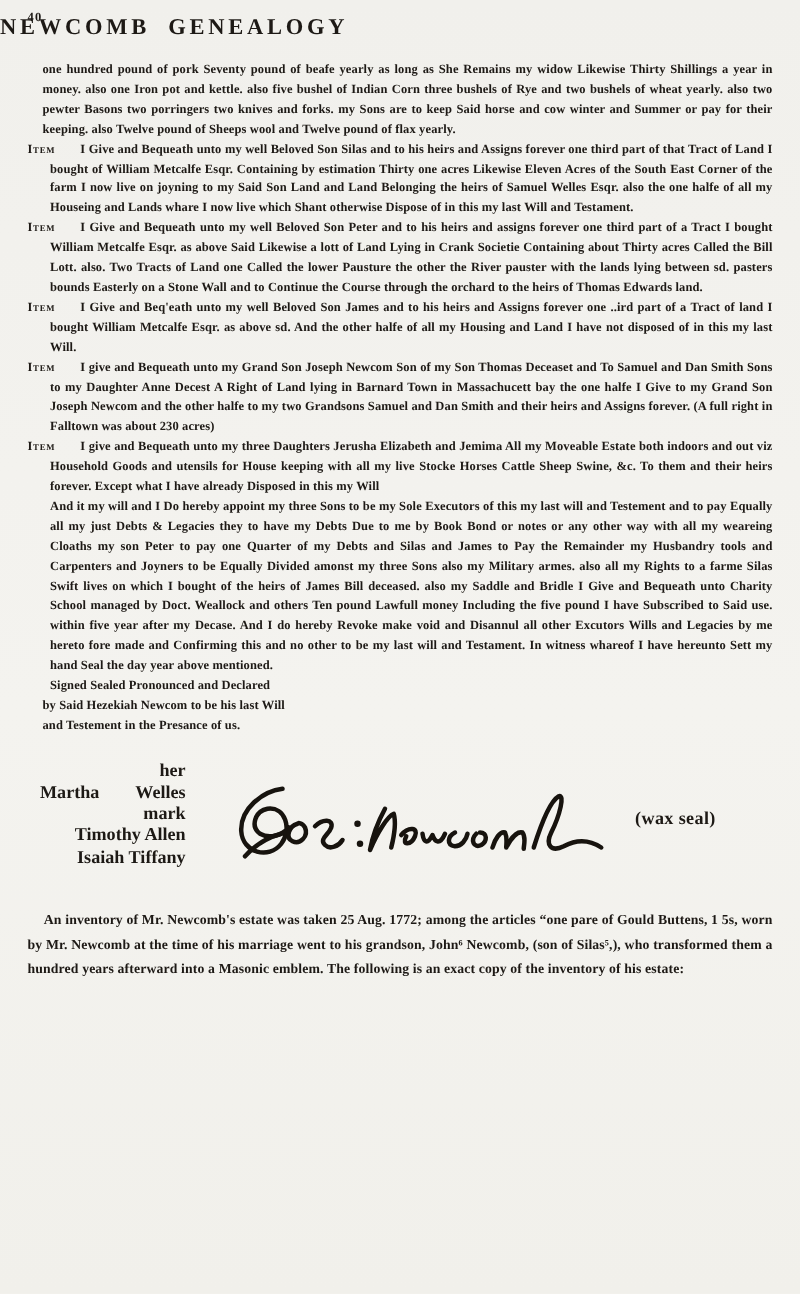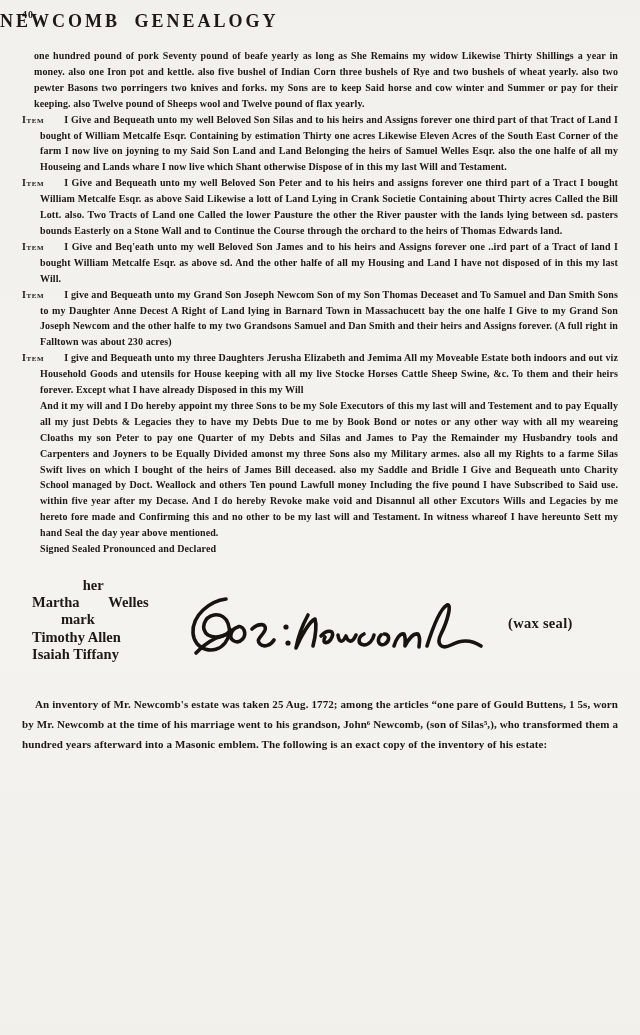--- a/index.html
+++ b/index.html
@@ -31,21 +31,21 @@
     text-align: justify;
   }
   .cont { margin: 0; padding-left: 12px; }
   p.item { margin: 0; padding-left: 18px; text-indent: -18px; }
   .item-label { font-variant: small-caps; letter-spacing: 0.6px; margin-right: 20px; }
   .item-text { white-space: pre-line; }
   .attestation {
     margin: 0; padding-left: 12px;
     white-space: pre-line; text-align: left;
   }
-  .sig-row { position: relative; height: 106px; margin: 14px 22px 0 22px; }
+  .sig-row { position: relative; height: 106px; margin: 14px 22px 0 22px; text-align: right; }
   .witnesses {
     position: absolute; left: 10px; top: 6px; margin: 0;
     white-space: pre;
     font-size: 14.5px; line-height: 17.2px;
   }
   .signature-svg { position: absolute; left: 158px; top: 22px; }
   .wax-seal { position: absolute; left: 474px; top: 44px; font-size: 14.5px; letter-spacing: 0.3px; margin-left: 12px; }
   .closing {
     margin: 18px 22px 0 22px;
     font-size: 11px;
@@ -73,20 +73,22 @@
     <p class="item"><span class="item-label">Item</span><span class="item-text">I Give and Bequeath unto my well Beloved Son Peter and to his heirs and assigns forever one third part of a Tract I bought William Metcalfe Esqr. as above Said Likewise a lott of Land Lying in Crank Societie Containing about Thirty acres Called the Bill Lott. also. Two Tracts of Land one Called the lower Pausture the other the River pauster with the lands lying between sd. pasters bounds Easterly on a Stone Wall and to Continue the Course through the orchard to the heirs of Thomas Edwards land.</span></p>
 
     <p class="item"><span class="item-label">Item</span><span class="item-text">I Give and Beq'eath unto my well Beloved Son James and to his heirs and Assigns forever one ..ird part of a Tract of land I bought William Metcalfe Esqr. as above sd. And the other halfe of all my Housing and Land I have not disposed of in this my last Will.</span></p>
 
     <p class="item"><span class="item-label">Item</span><span class="item-text">I give and Bequeath unto my Grand Son Joseph Newcom Son of my Son Thomas Deceaset and To Samuel and Dan Smith Sons to my Daughter Anne Decest A Right of Land lying in Barnard Town in Massachucett bay the one halfe I Give to my Grand Son Joseph Newcom and the other halfe to my two Grandsons Samuel and Dan Smith and their heirs and Assigns forever. (A full right in Falltown was about 230 acres)</span></p>
 
     <p class="item"><span class="item-label">Item</span><span class="item-text">I give and Bequeath unto my three Daughters Jerusha Elizabeth and Jemima All my Moveable Estate both indoors and out viz Household Goods and utensils for House keeping with all my live Stocke Horses Cattle Sheep Swine, &amp;c. To them and their heirs forever. Except what I have already Disposed in this my Will
 And it my will and I Do hereby appoint my three Sons to be my Sole Executors of this my last will and Testement and to pay Equally all my just Debts &amp; Legacies they to have my Debts Due to me by Book Bond or notes or any other way with all my weareing Cloaths my son Peter to pay one Quarter of my Debts and Silas and James to Pay the Remainder my Husbandry tools and Carpenters and Joyners to be Equally Divided amonst my three Sons also my Military armes. also all my Rights to a farme Silas Swift lives on which I bought of the heirs of James Bill deceased. also my Saddle and Bridle I Give and Bequeath unto Charity School managed by Doct. Weallock and others Ten pound Lawfull money Including the five pound I have Subscribed to Said use. within five year after my Decase. And I do hereby Revoke make void and Disannul all other Excutors Wills and Legacies by me hereto fore made and Confirming this and no other to be my last will and Testament. In witness whareof I have hereunto Sett my hand Seal the day year above mentioned.
 Signed Sealed Pronounced and Declared</span></p>
 
+    <p class="attestation">by Said Hezekiah Newcom to be his last Will
+and Testement in the Presance of us.</p>
   </div>
 
   <div class="sig-row">
     <p class="witnesses">              her
 Martha        Welles
         mark
 Timothy Allen
 Isaiah Tiffany</p>
 
     <svg class="signature-svg" width="306" height="80" viewBox="0 0 306 80" role="img" aria-label="Hez: Newcomb">

